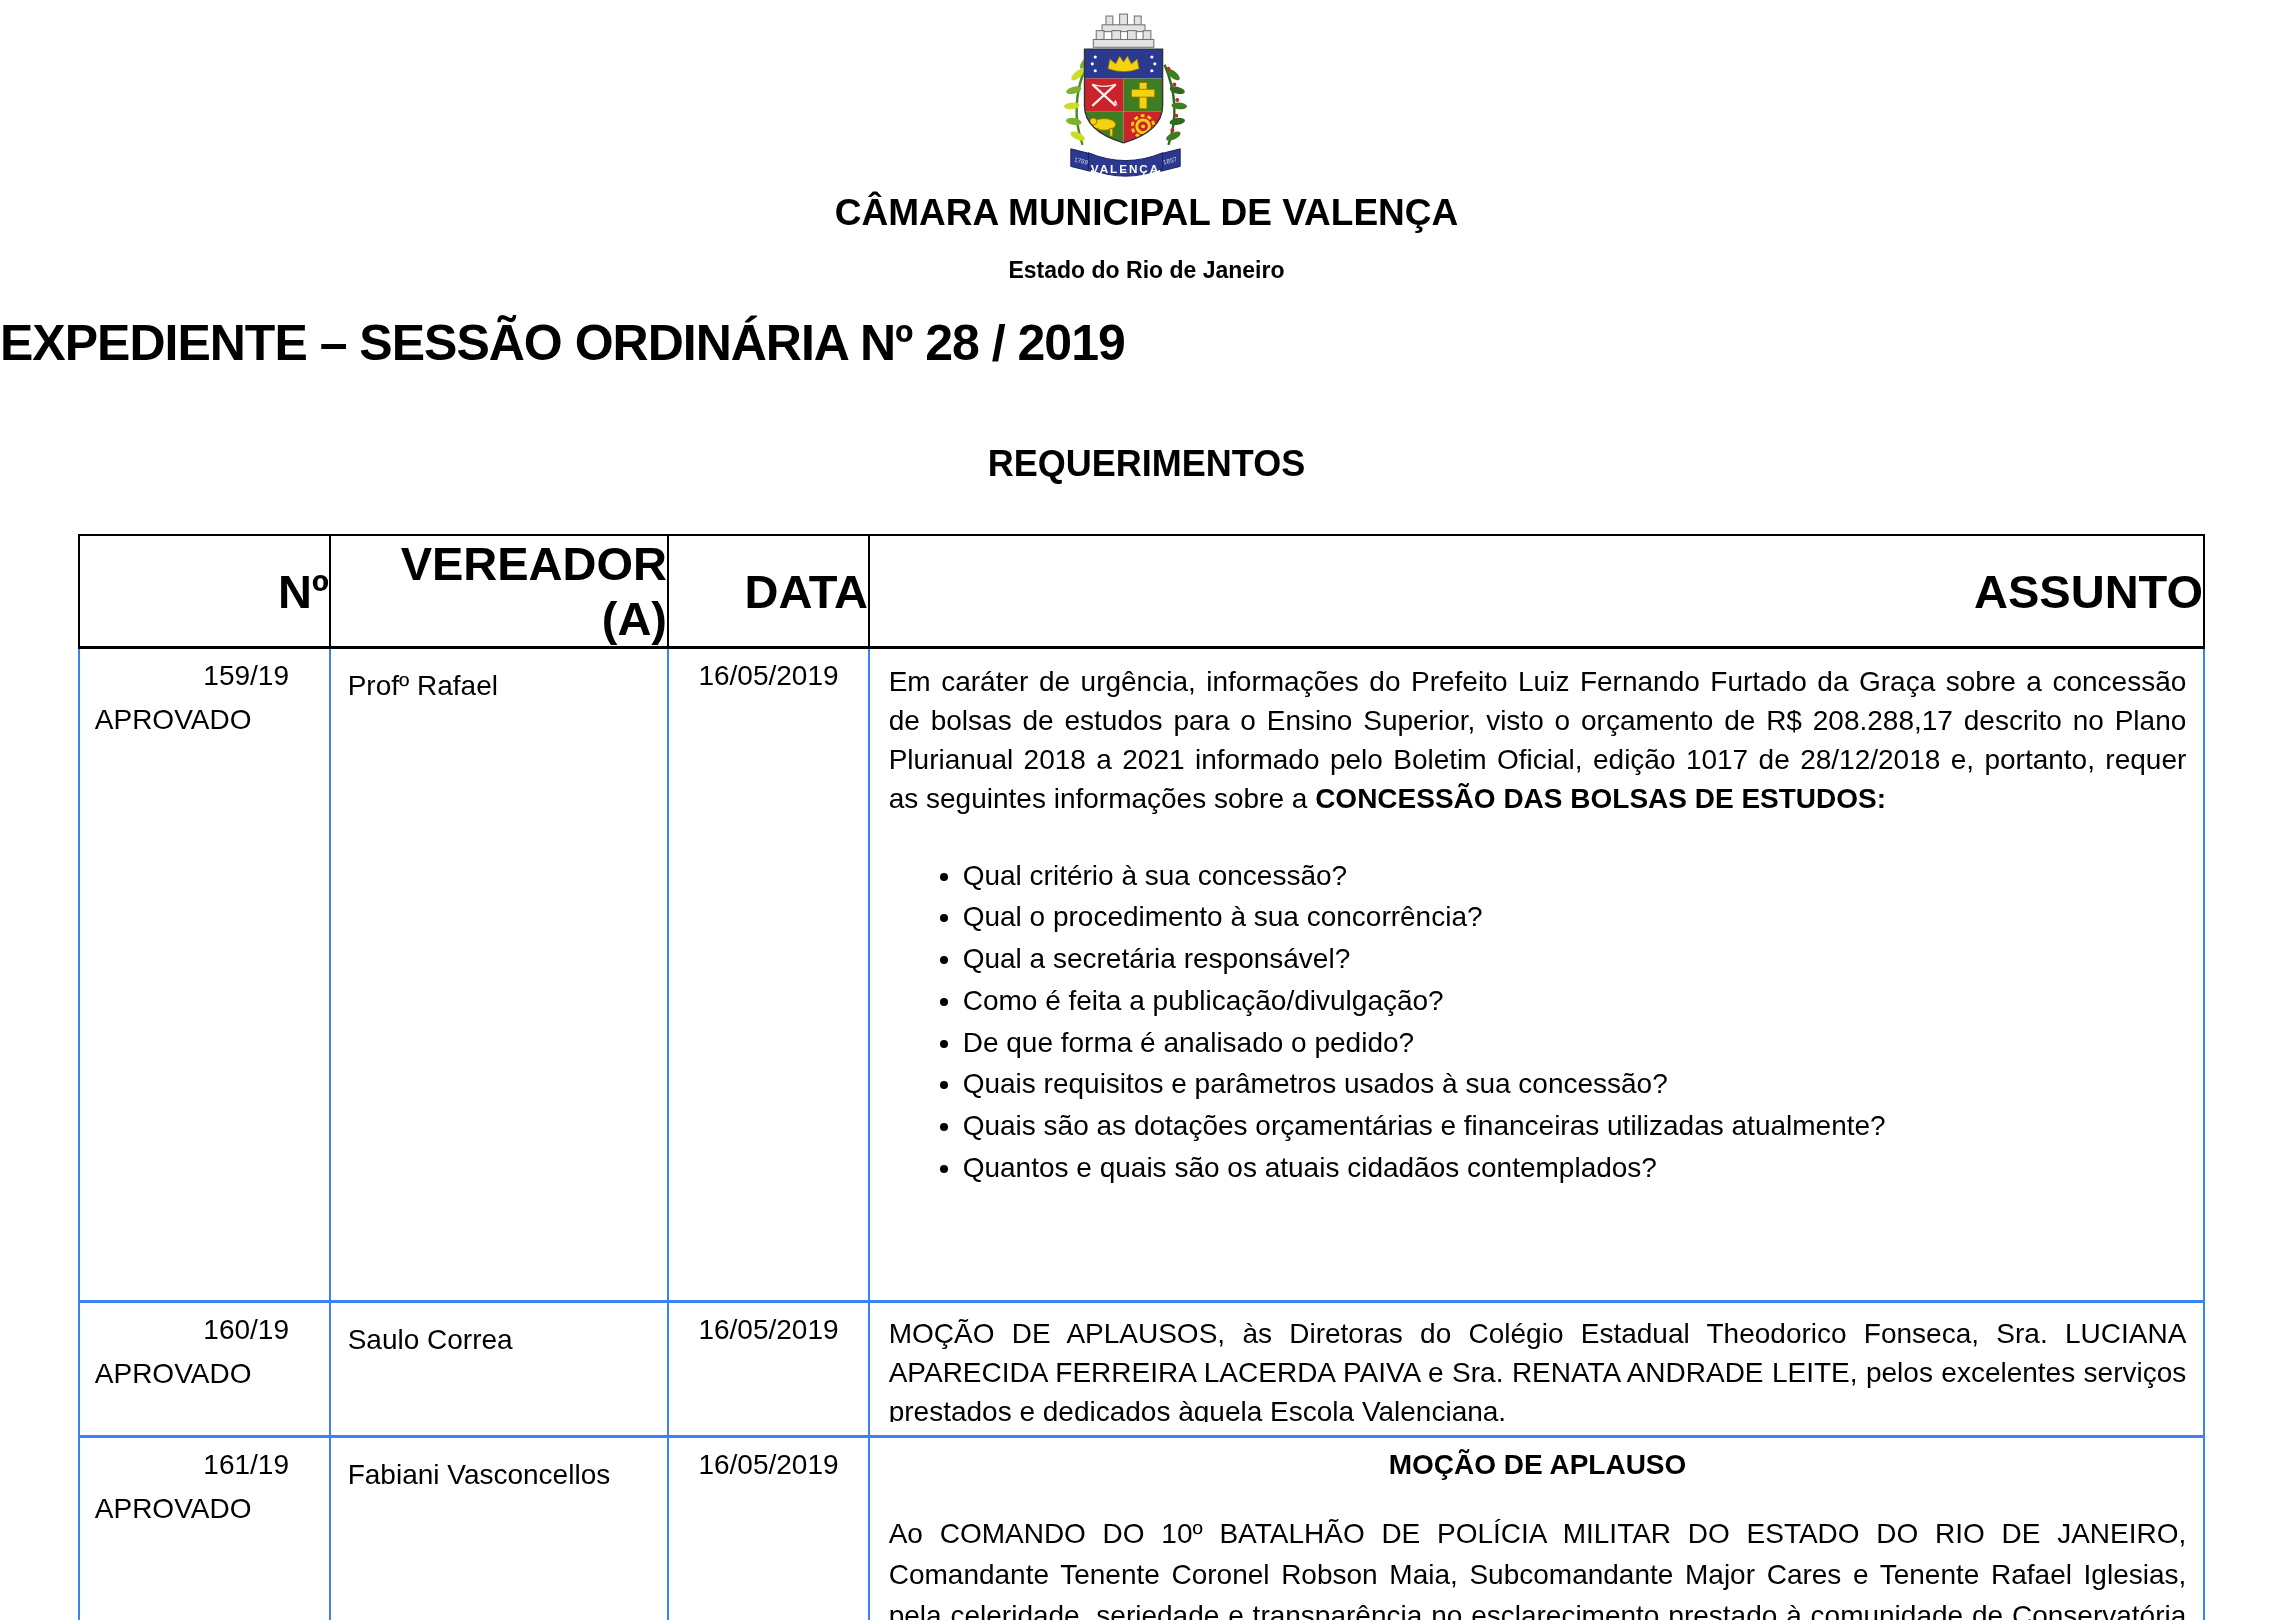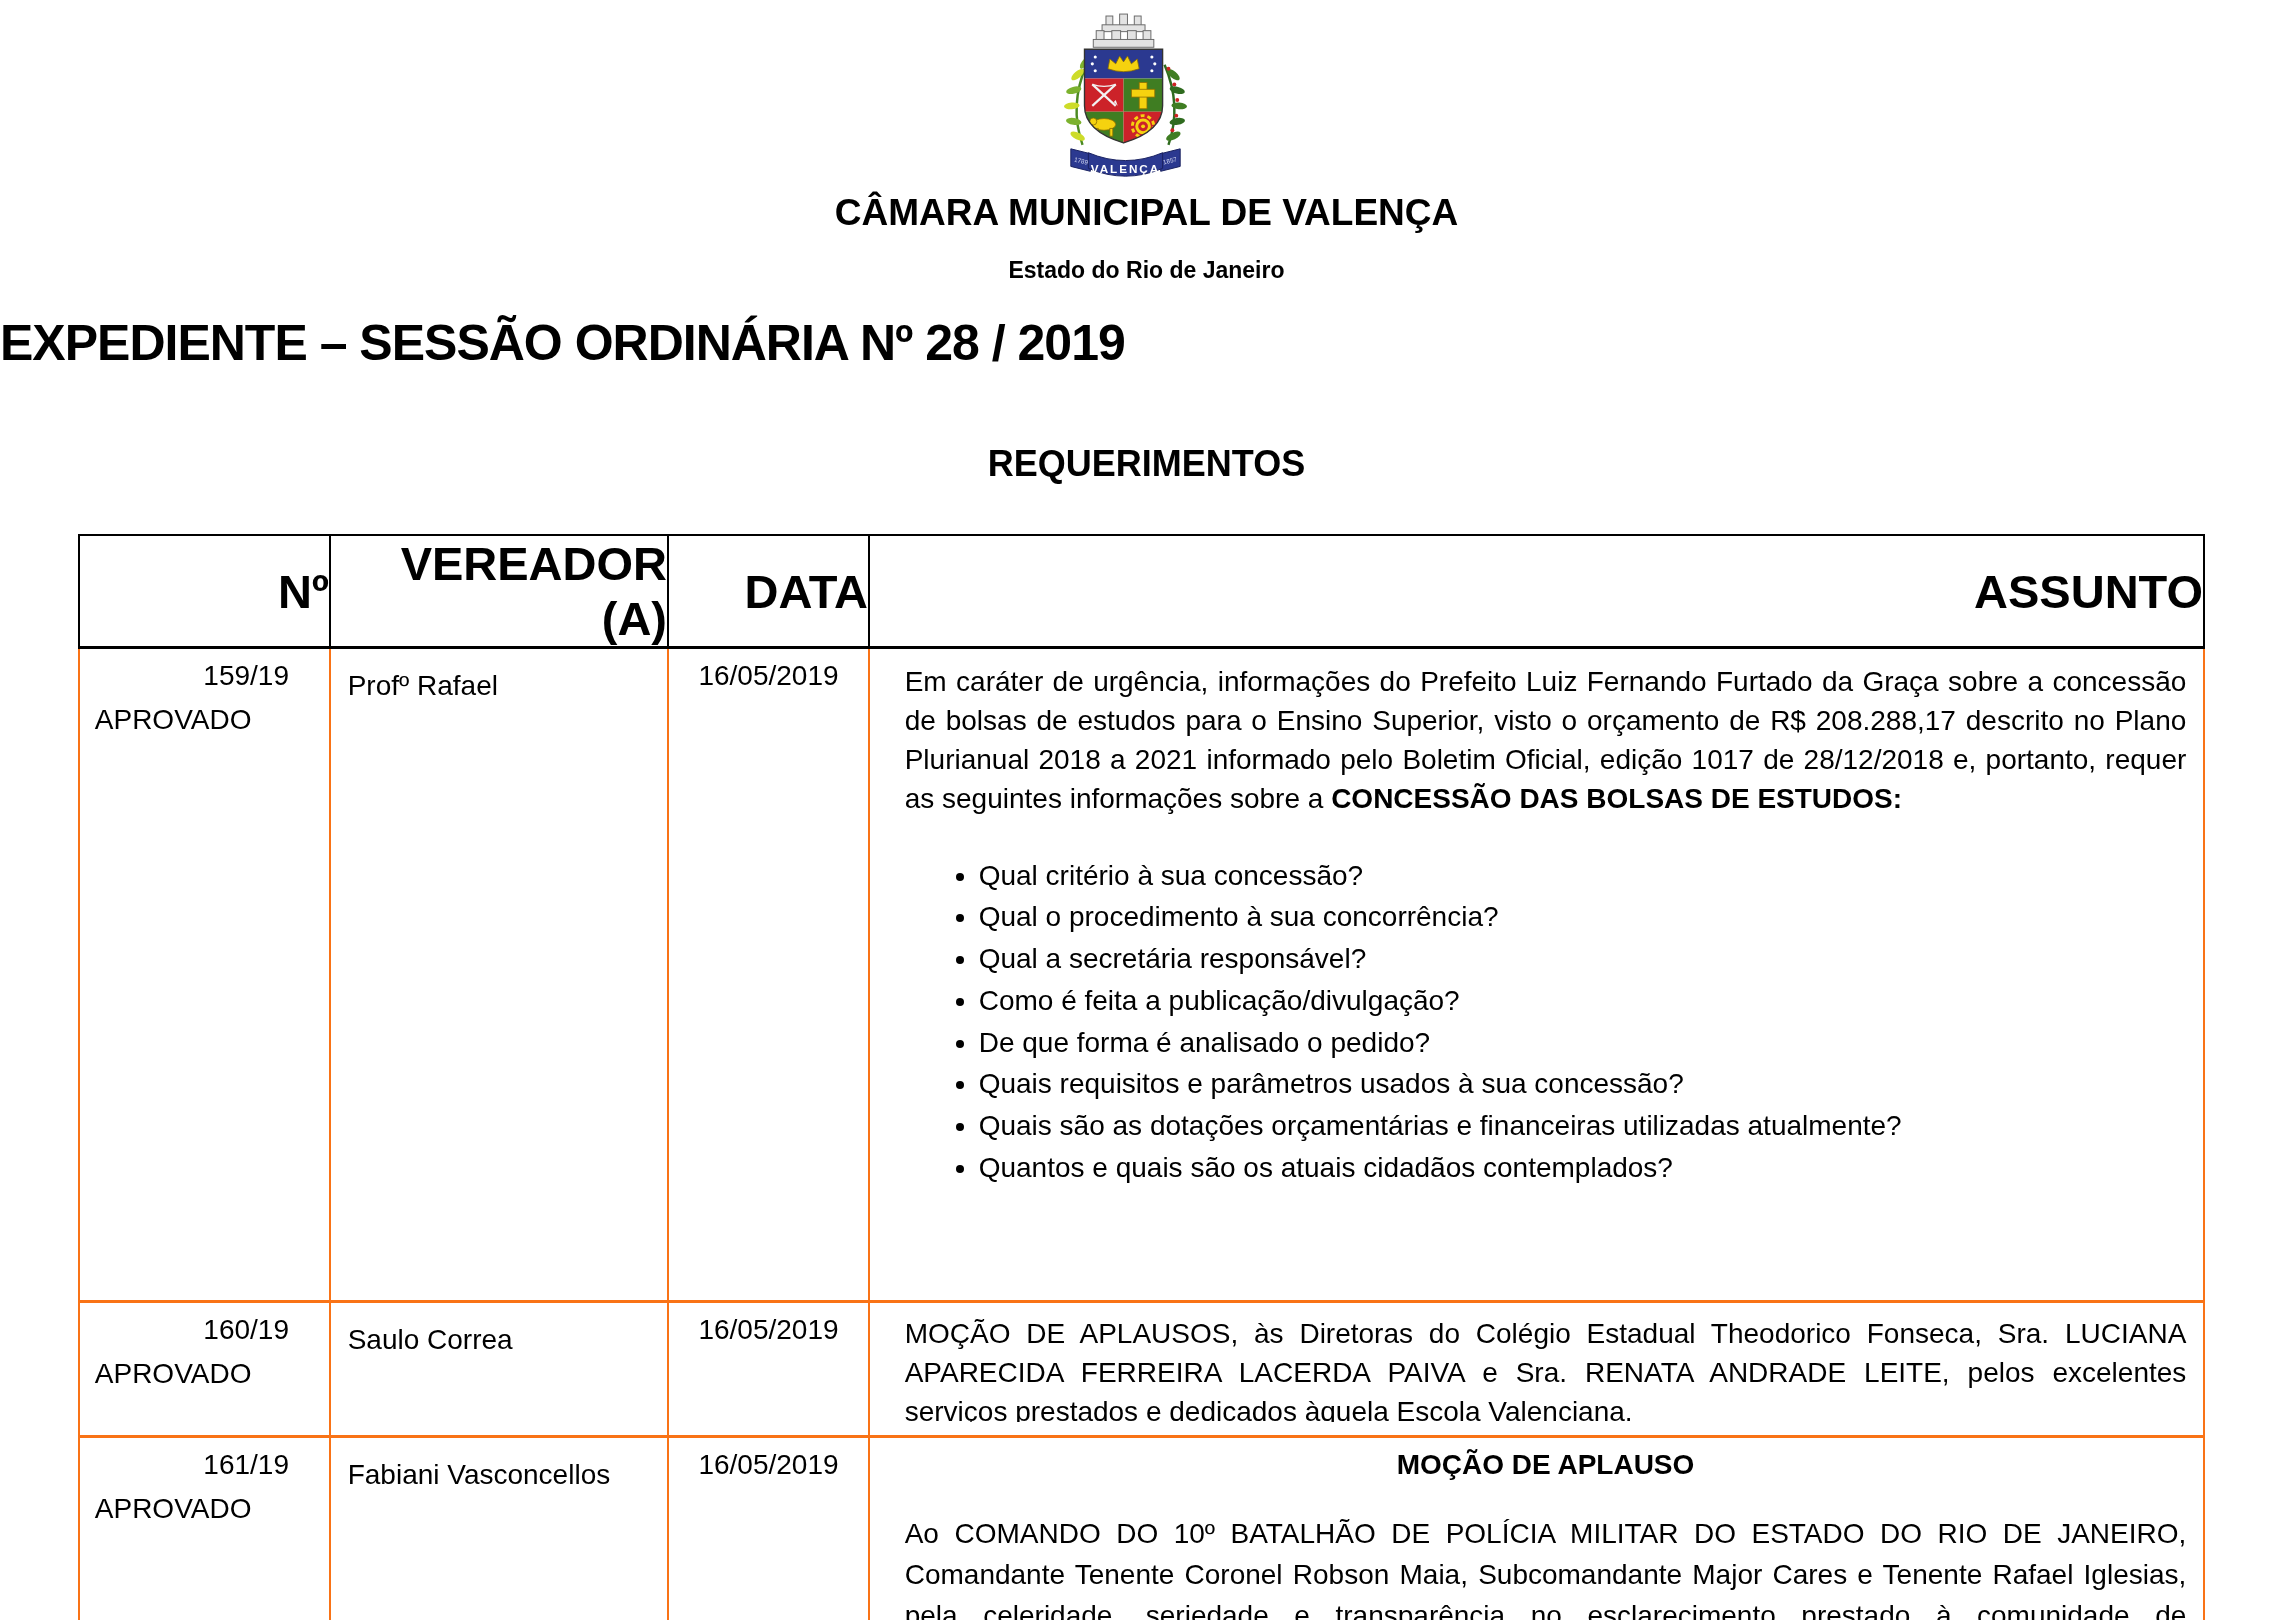--- a/index.html
+++ b/index.html
@@ -37,33 +37,33 @@
     border-collapse:collapse;
     table-layout:fixed;
     font-size:28px;
   }
   .doc-table th {
     border:2px solid #000; border-bottom-width:3.9px;
     font-size:47px; font-weight:bold; text-align:right;
     height:54px; vertical-align:middle; padding:0;
   }
   .doc-table td {
-    border:2px solid #f97316;
+    border:2px solid #3b82f6;
     vertical-align:top; padding:3px;
   }
   tr.row-1 td, tr.row-2 td { border-bottom-width:3.9px; }
   tr.row-3 td { border-bottom-width:4.9px; }
   .cell-inner-1 { height:635px; overflow:hidden; }
   .cell-inner-2 { height:116px; overflow:hidden; }
   .cell-inner-3 { height:226px; overflow:hidden; }
   .req-number { padding:7.8px 37px 0 0; text-align:right; }
   .req-status { margin-top:11.8px; padding-left:11.8px; text-align:left; color:#000000; }
   .ver-name  { padding:7.8px 0 0 13.7px;margin-top:10px; }
   .req-date  { padding:7.8px 0 0 0; text-align:center; }
-  .assunto { padding:9.8px 13.7px 0 15.7px;margin-left:16px; }
+  .assunto { padding:9.8px 13.7px 0 15.7px; }
   .assunto p.just { text-align:justify; line-height:39px; }
   .assunto-2 { padding-top:7.8px; }
   .assunto-3 { padding-top:3.9px; }
   .assunto-3 .moction-title { text-align:center; font-weight:bold; line-height:39px; }
   .assunto-3 p.cutpara {
     margin-top:29px; text-align:justify; text-align-last:justify; line-height:41px;
   }
   .assunto ul { margin:43px 0 0 0; padding-left:74px; }
   .assunto li { line-height:29px; margin-bottom:12.7px; }
 </style>

